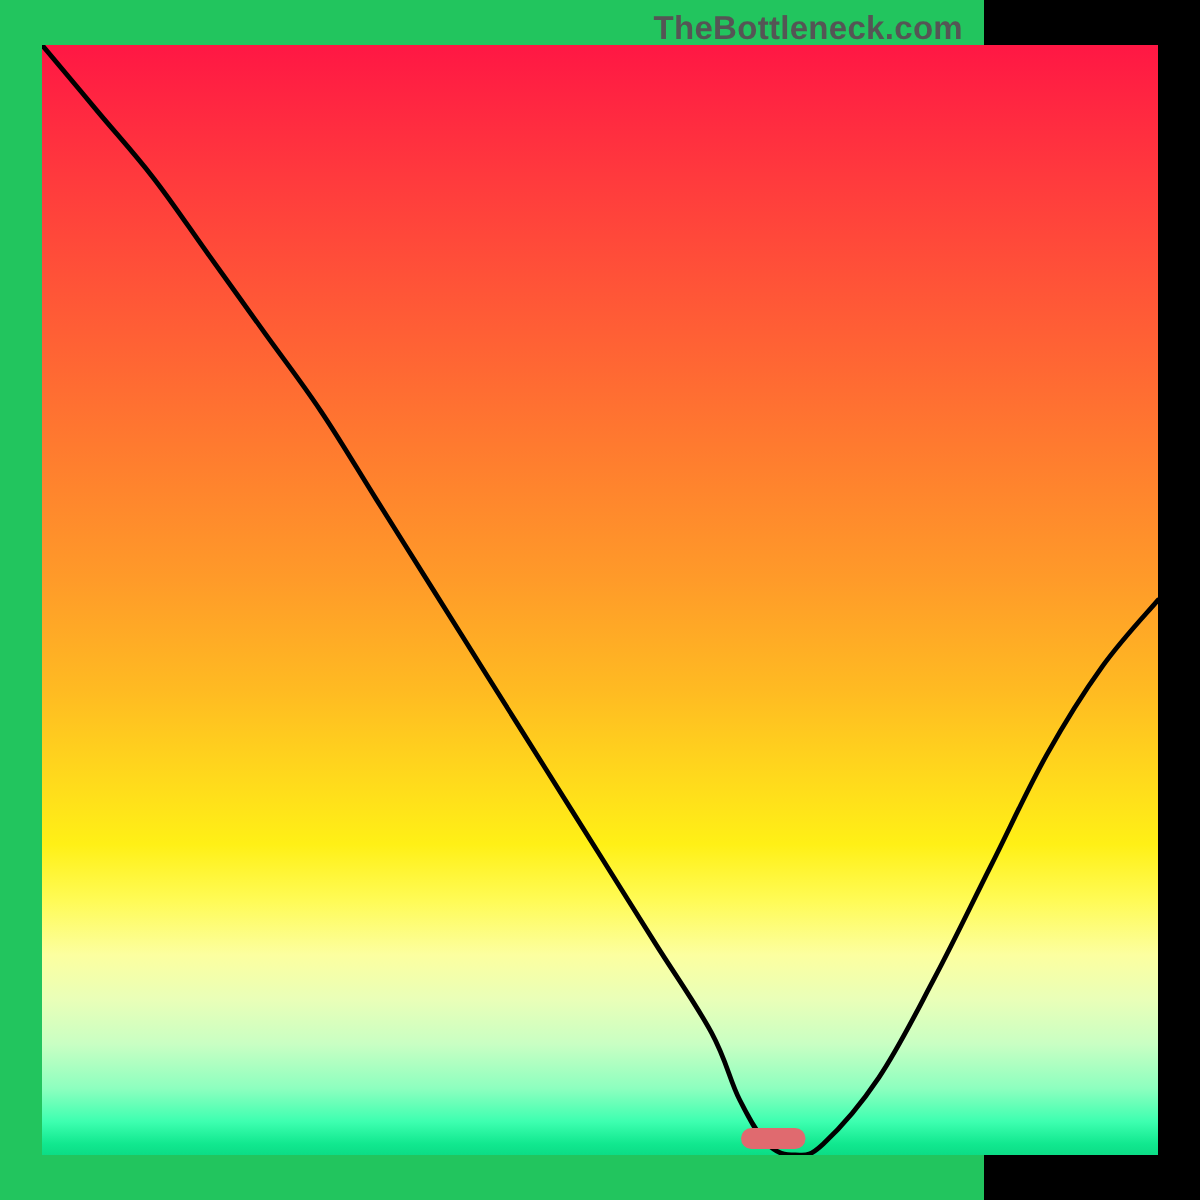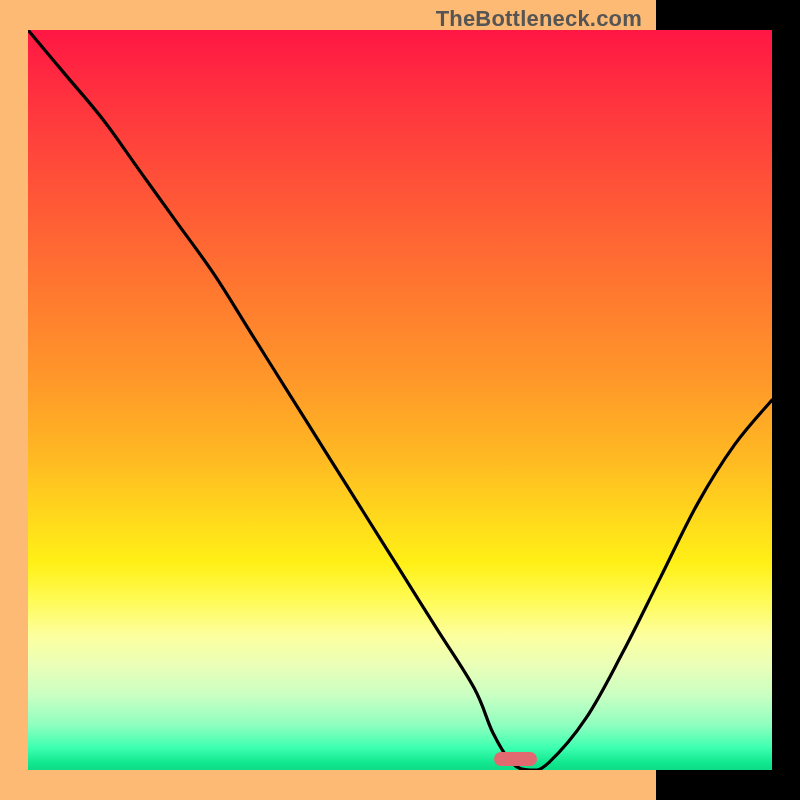--- a/index.html
+++ b/index.html
@@ -8,21 +8,21 @@
     width: 800px;
     height: 800px;
     background: #000;
     overflow: hidden;
     font-family: Arial, Helvetica, sans-serif;
   }
   .frame {
     position: relative;
     width: 656px;
     height: 800px;
-    background: #fdba74;
+    background: #22c55e;
   }
   .watermark {
     position: absolute;
     top: 6px;
     right: 14px;
     color: #555;
     font-size: 22px;
     font-weight: 600;
     letter-spacing: 0.2px;
     z-index: 5;

